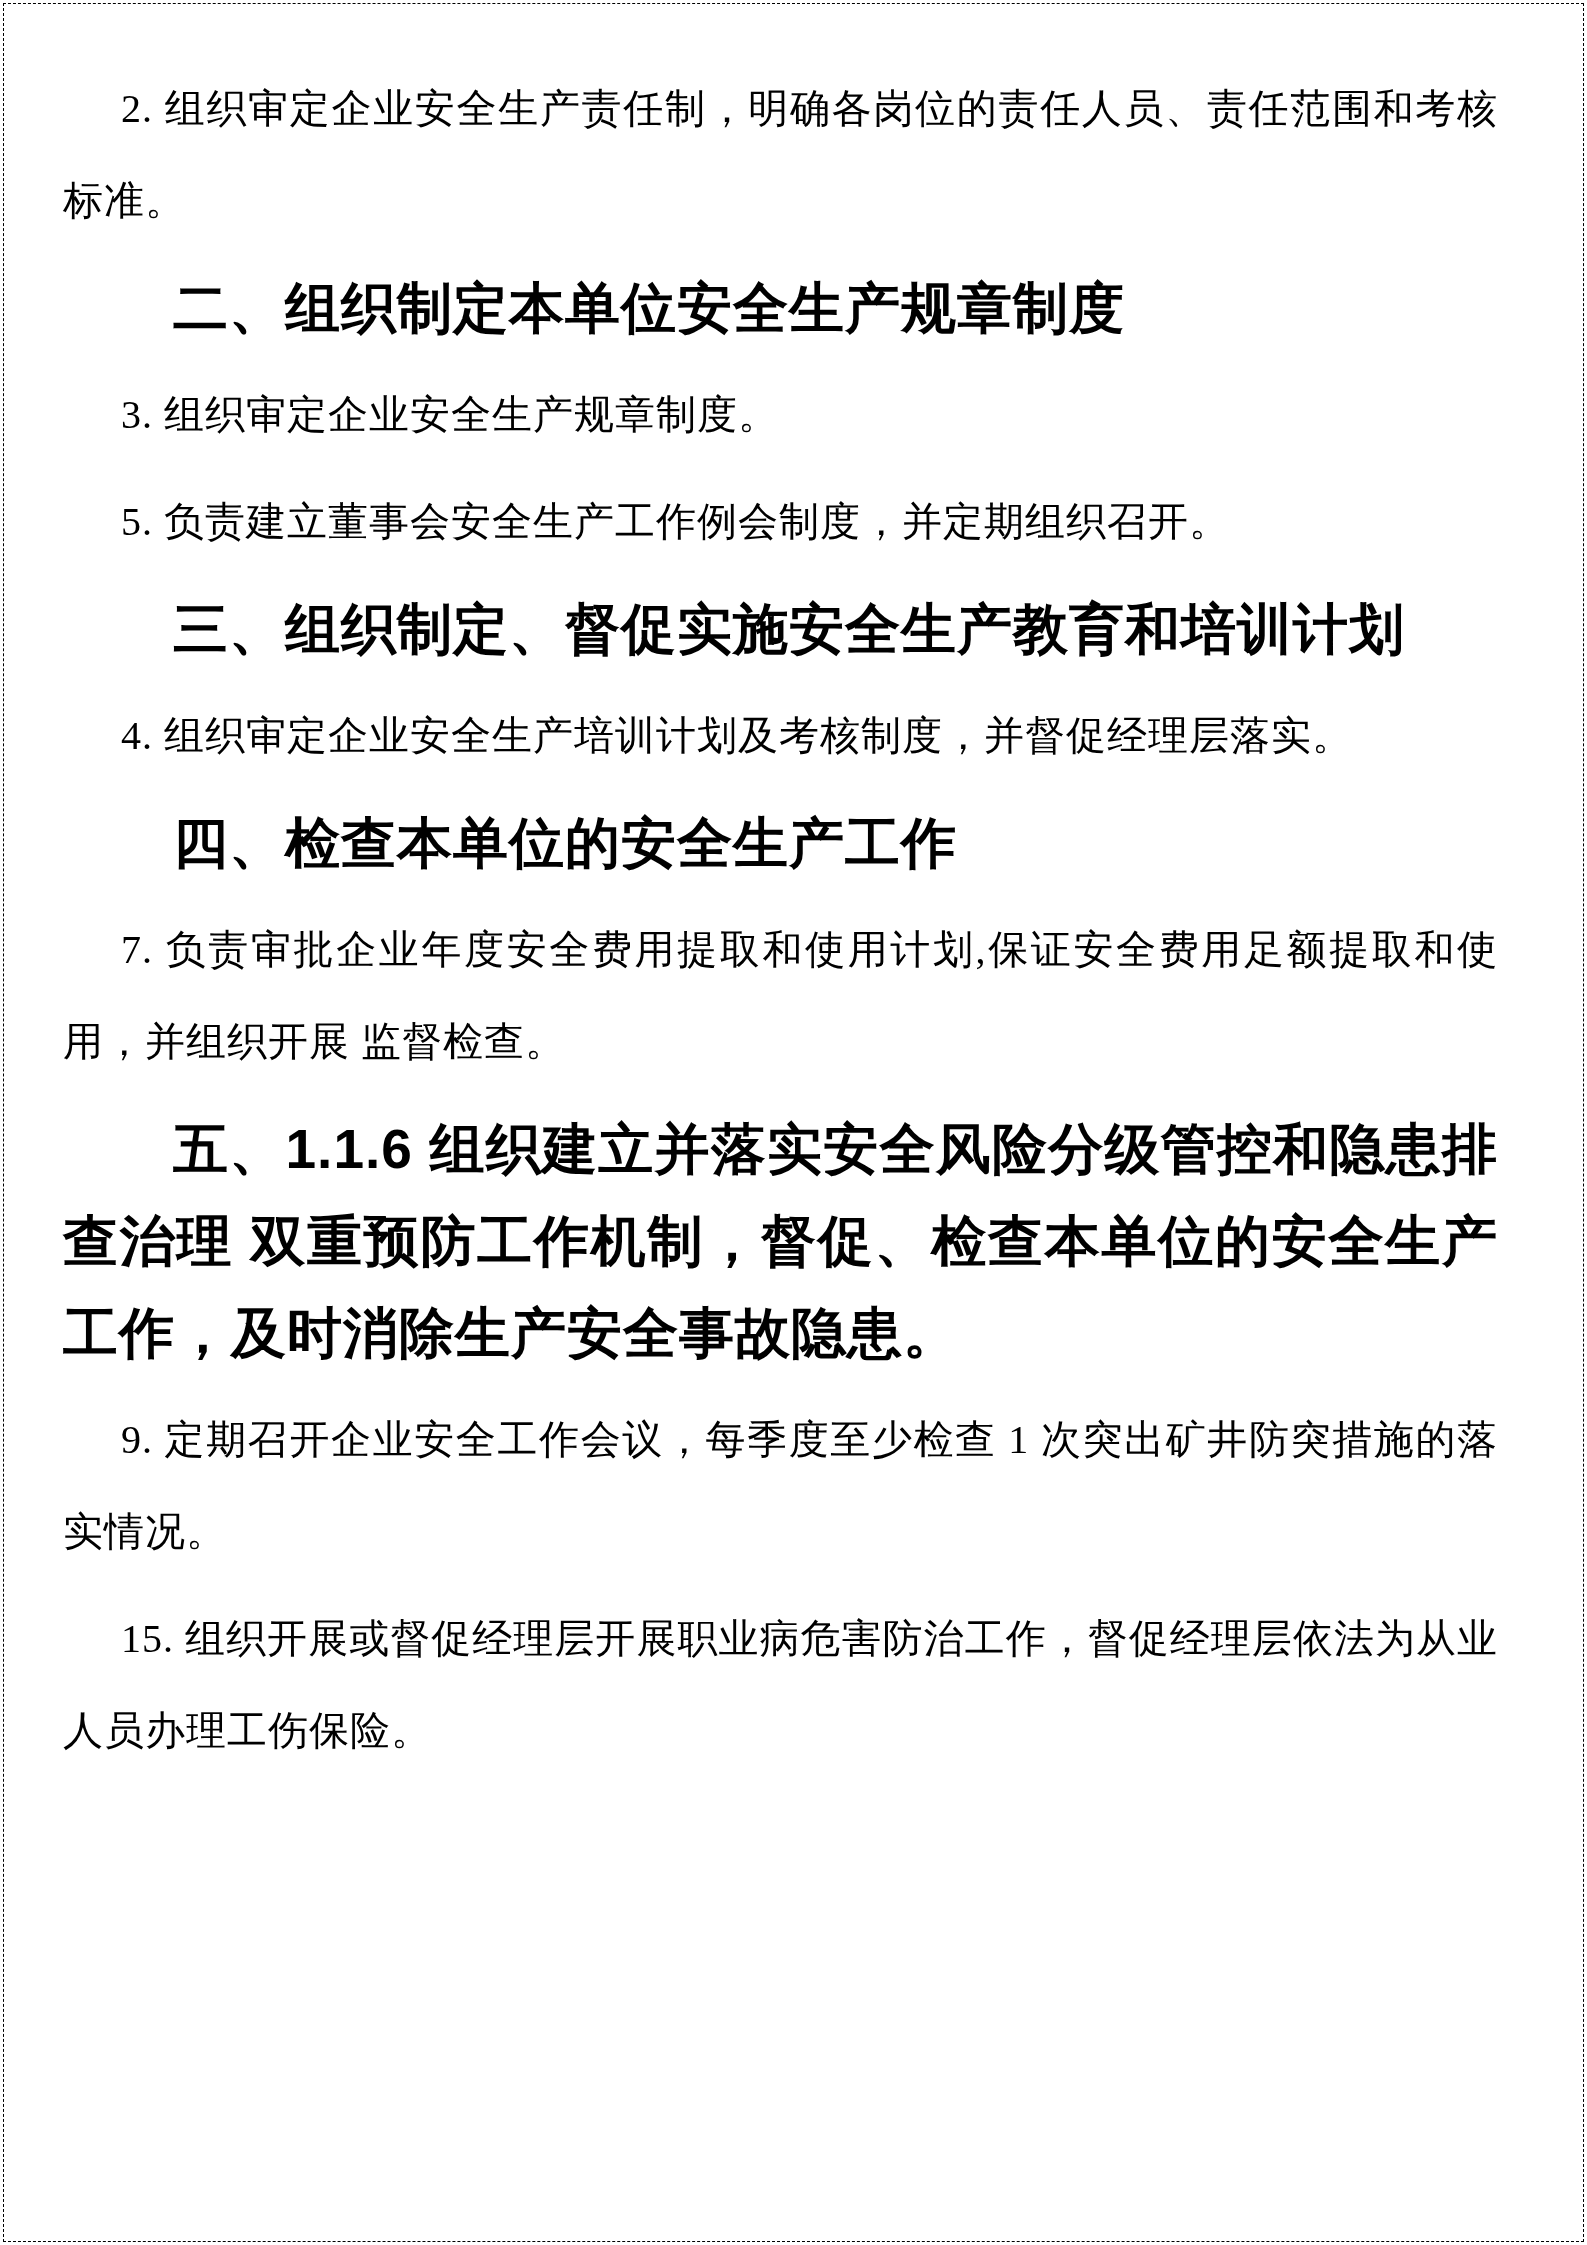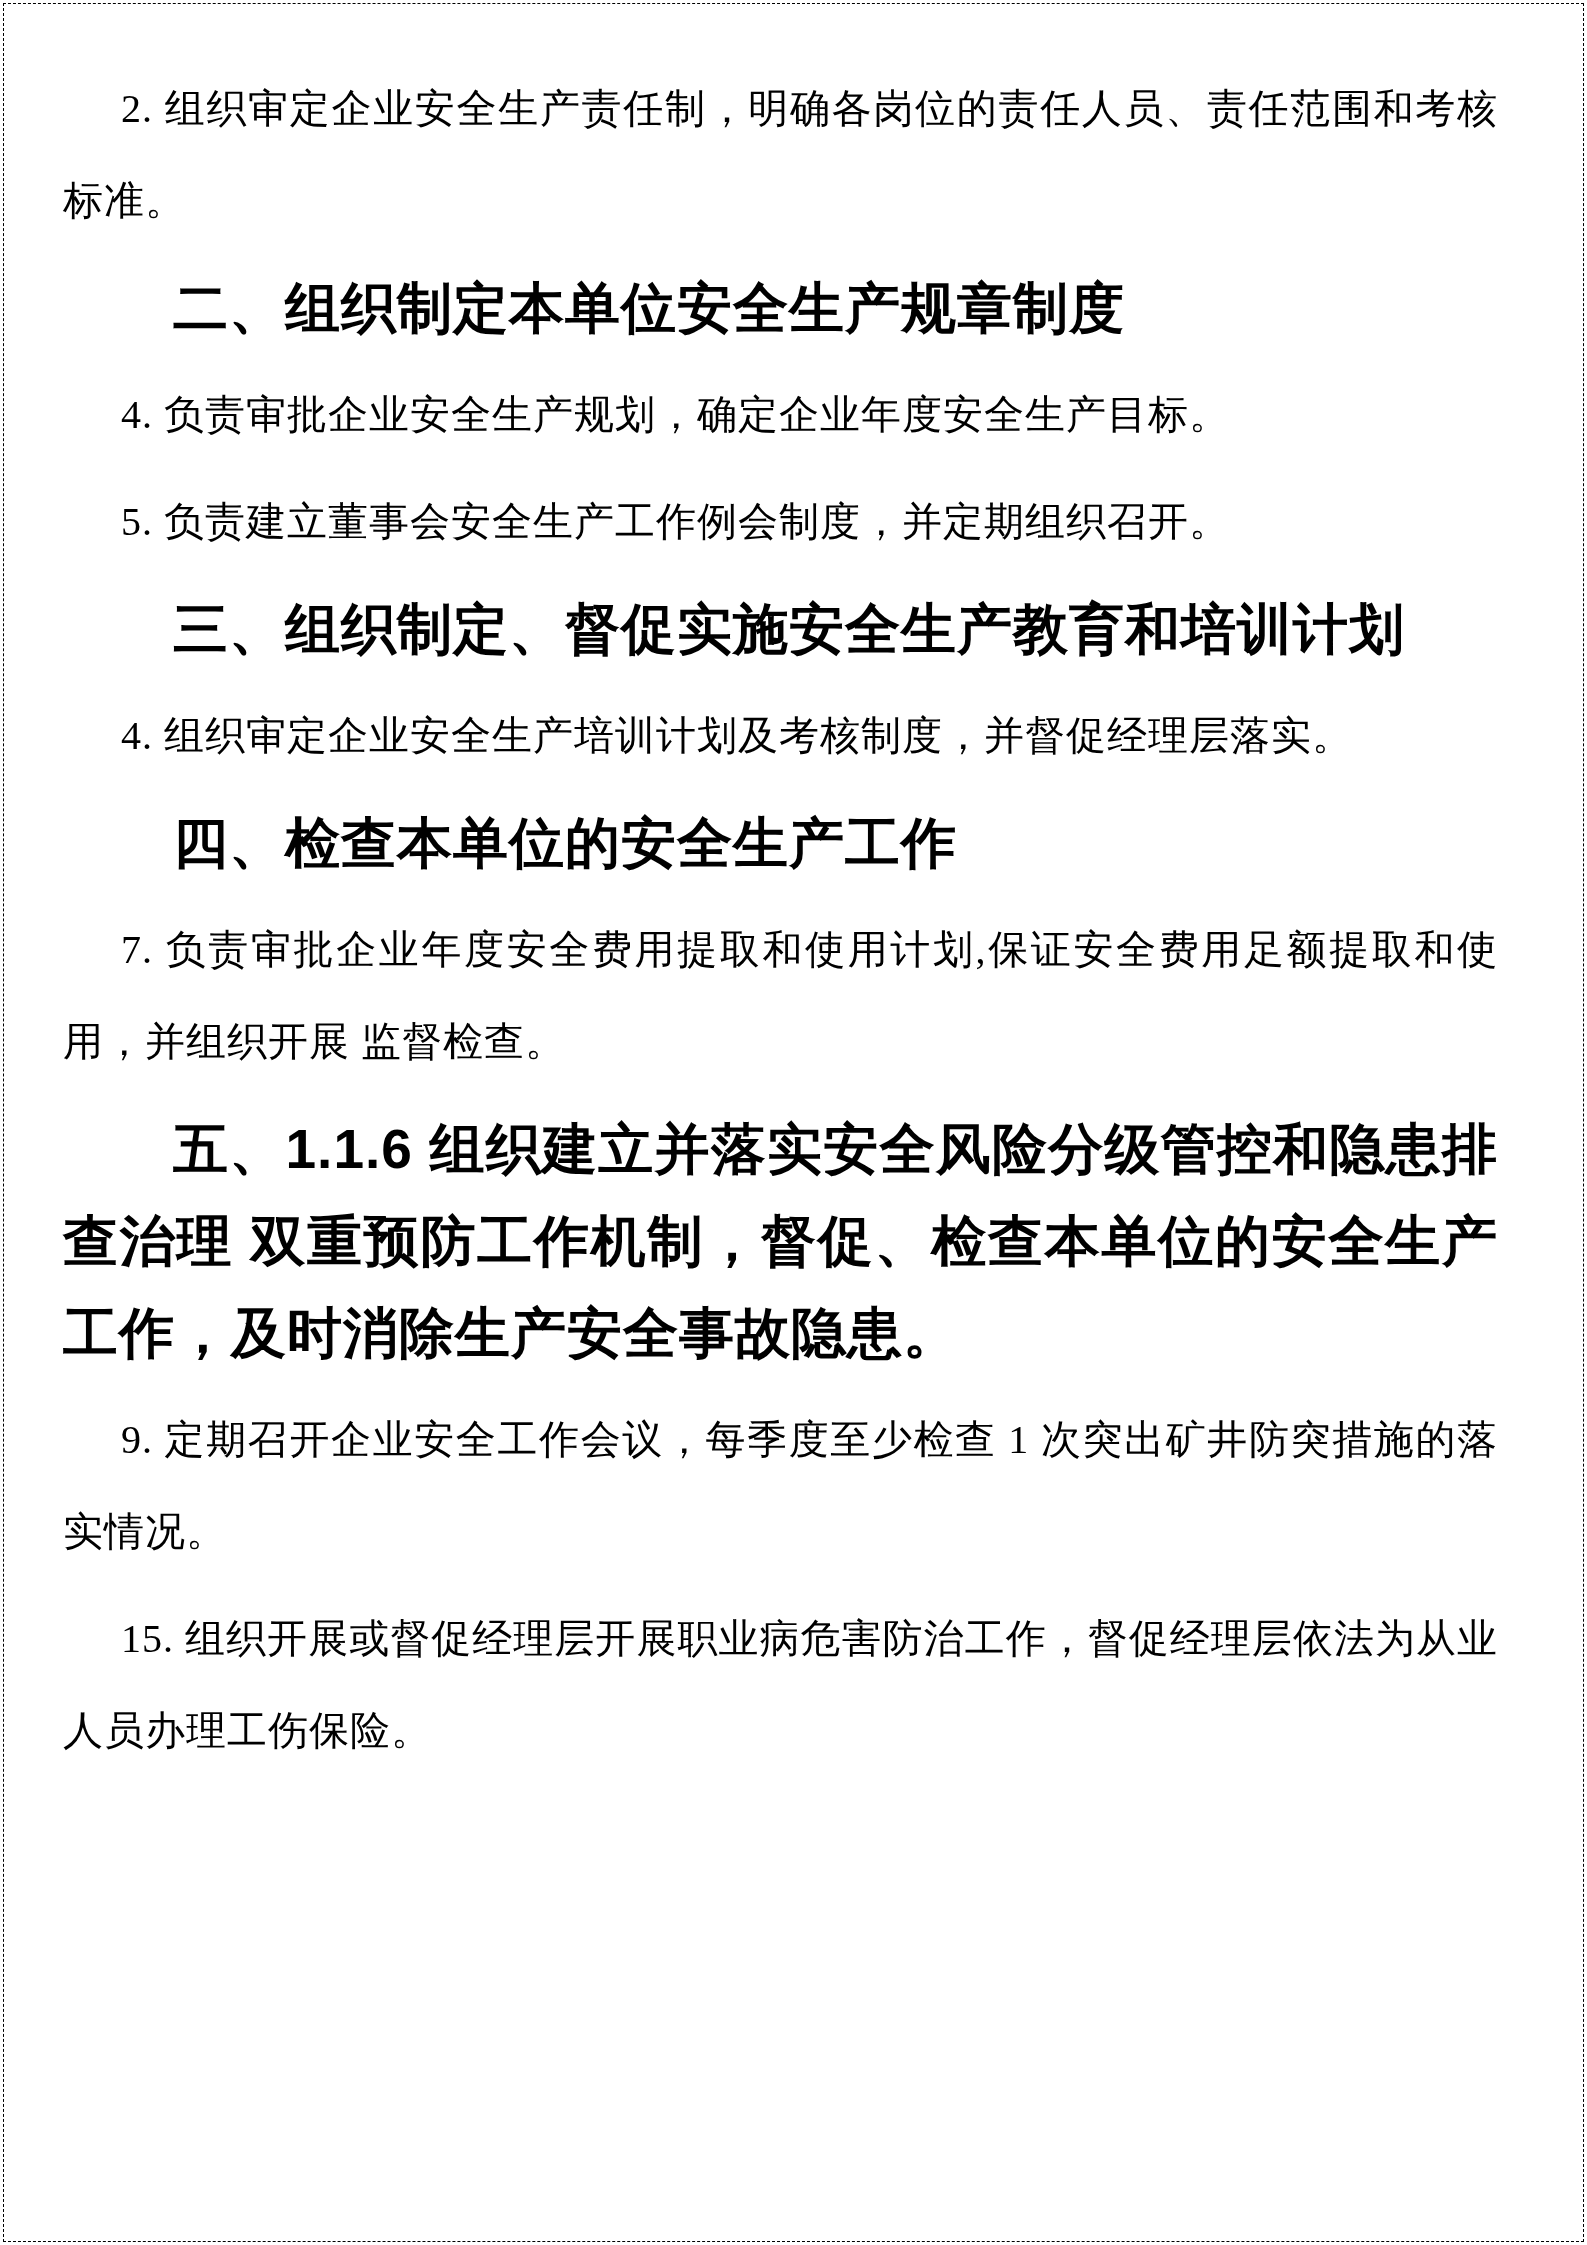--- a/index.html
+++ b/index.html
@@ -50,21 +50,21 @@
   }
 </style>
 </head>
 <body>
 
 <div class="page-border"></div>
 
 <div class="doc-content">
   <p class="para">2. 组织审定企业安全生产责任制，明确各岗位的责任人员、责任范围和考核标准。</p>
   <p class="heading">二、组织制定本单位安全生产规章制度</p>
-  <p class="para">4. 负责审批企业安全生产规划，确定企业年度安全生产目标。</p>
+  <p class="para">3. 组织审定企业安全生产规章制度。</p>
   <p class="para">5. 负责建立董事会安全生产工作例会制度，并定期组织召开。</p>
   <p class="heading">三、组织制定、督促实施安全生产教育和培训计划</p>
   <p class="para">4. 组织审定企业安全生产培训计划及考核制度，并督促经理层落实。</p>
   <p class="heading">四、检查本单位的安全生产工作</p>
   <p class="para">7. 负责审批企业年度安全费用提取和使用计划,保证安全费用足额提取和使用，并组织开展 监督检查。</p>
   <p class="heading">五、1.1.6 组织建立并落实安全风险分级管控和隐患排查治理 双重预防工作机制，督促、检查本单位的安全生产工作，及时消除生产安全事故隐患。</p>
   <p class="para">9. 定期召开企业安全工作会议，每季度至少检查 1 次突出矿井防突措施的落实情况。</p>
   <p class="para">15. 组织开展或督促经理层开展职业病危害防治工作，督促经理层依法为从业人员办理工伤保险。</p>
 </div>
 

